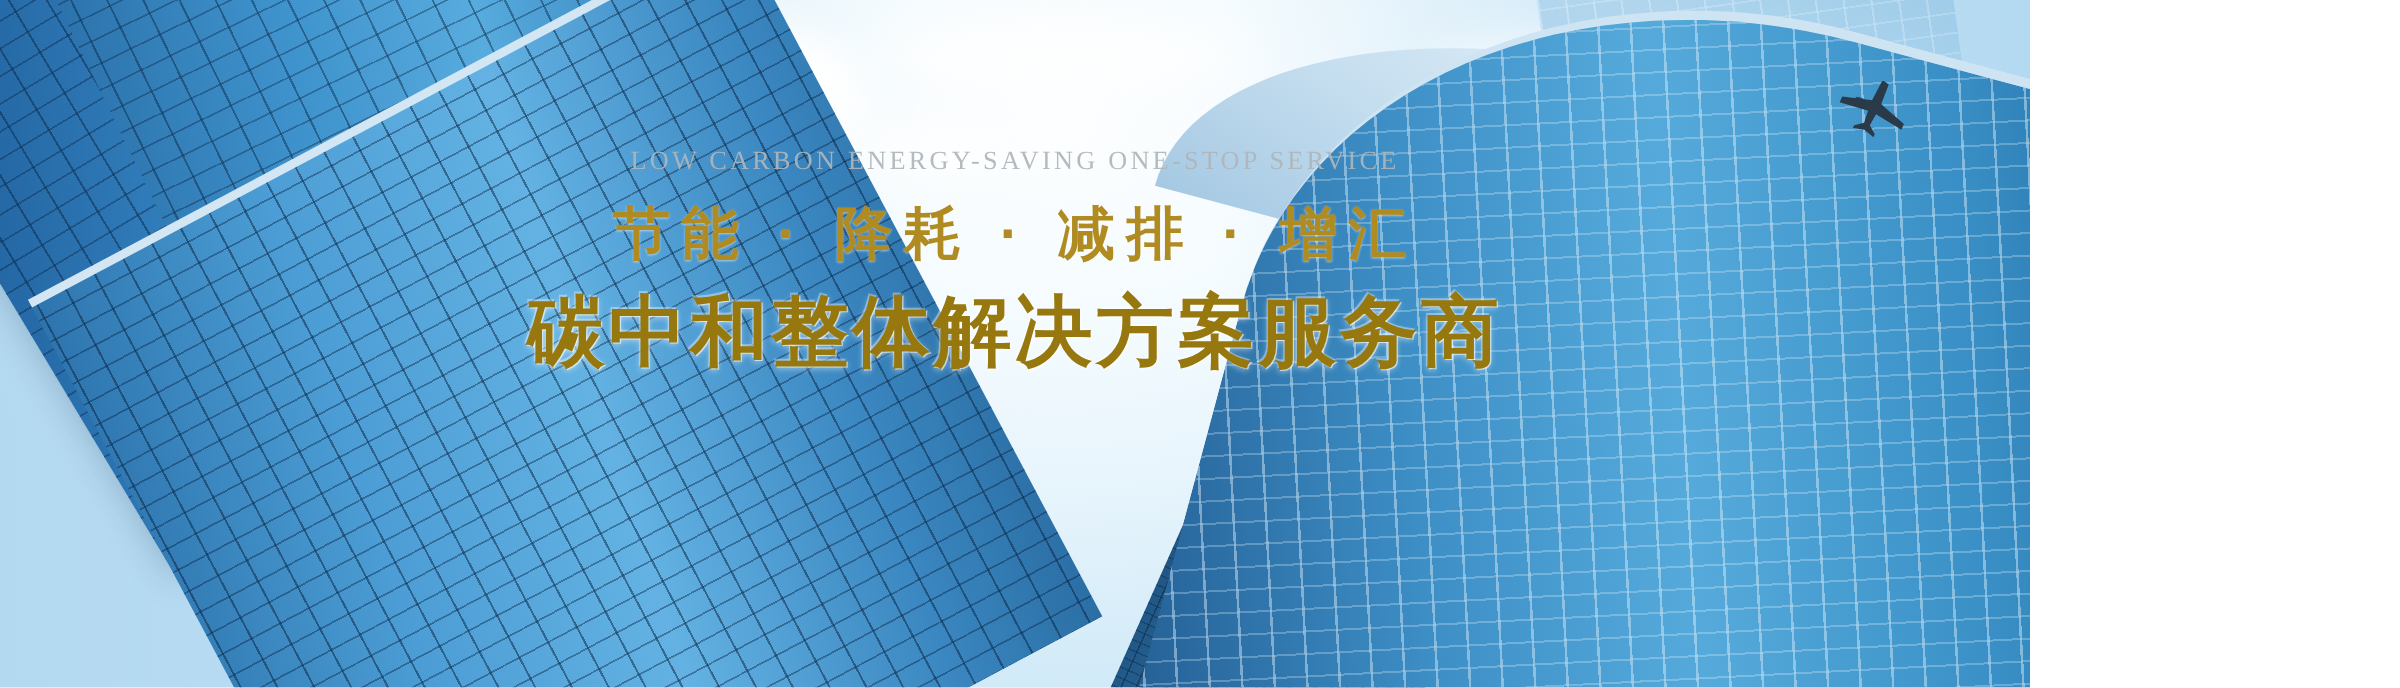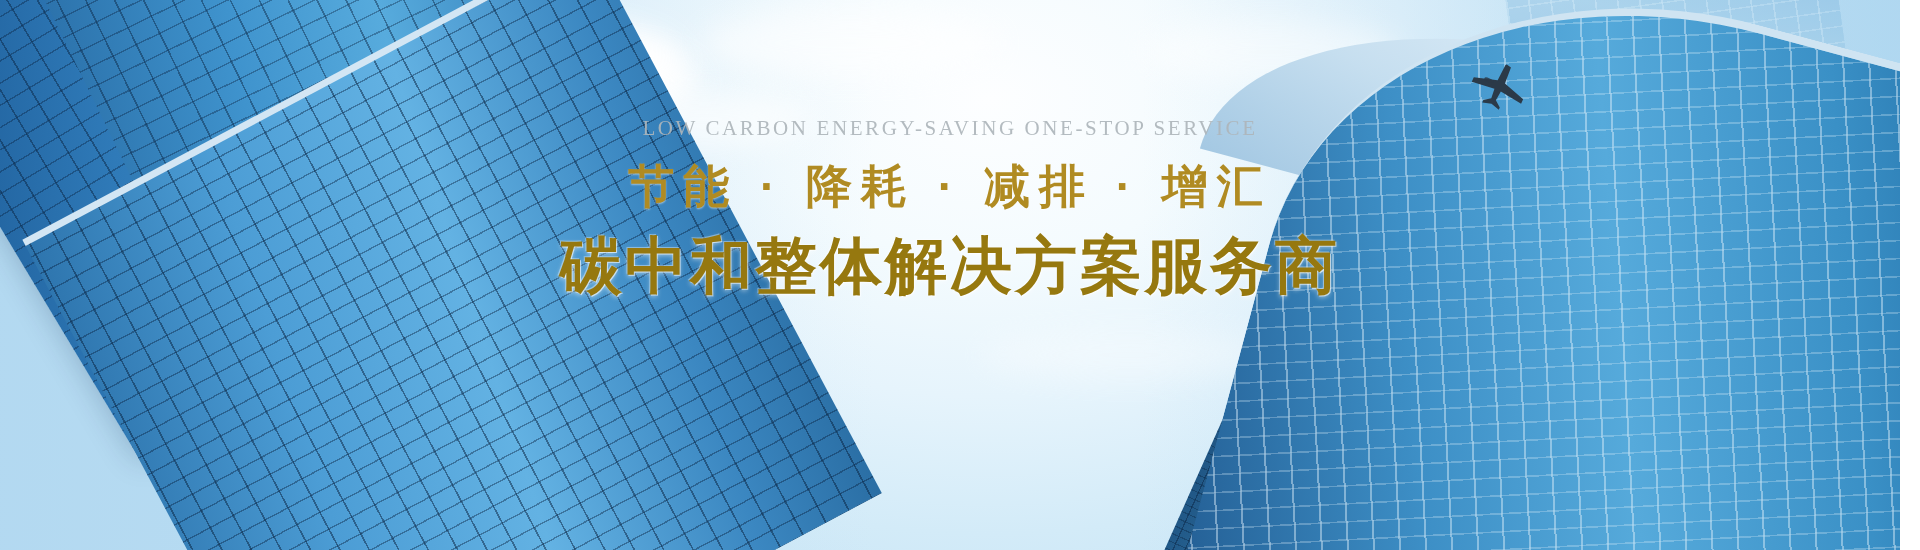--- a/index.html
+++ b/index.html
@@ -6,21 +6,21 @@
     margin: 0;
     padding: 0;
     background: #ffffff;
   }
   body {
     font-family: "Liberation Sans", sans-serif;
   }
 
   .banner {
     position: relative;
-    width: 1900px;
+    width: 1624px;
     height: 550px;
     overflow: hidden;
     background: #cfe8f7;
   }
 
   
   .sky {
     position: absolute;
     inset: 0;
     background:

